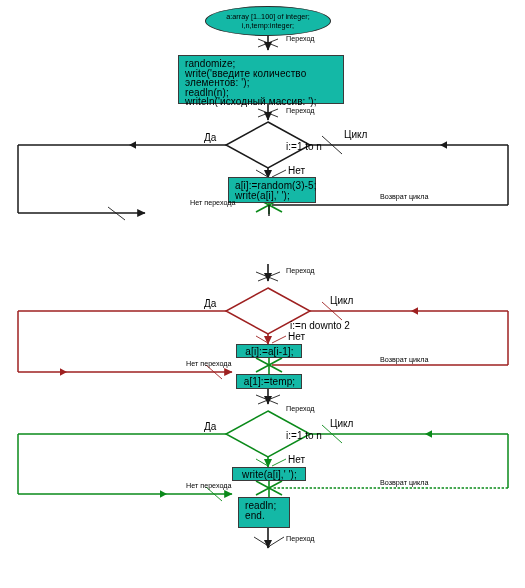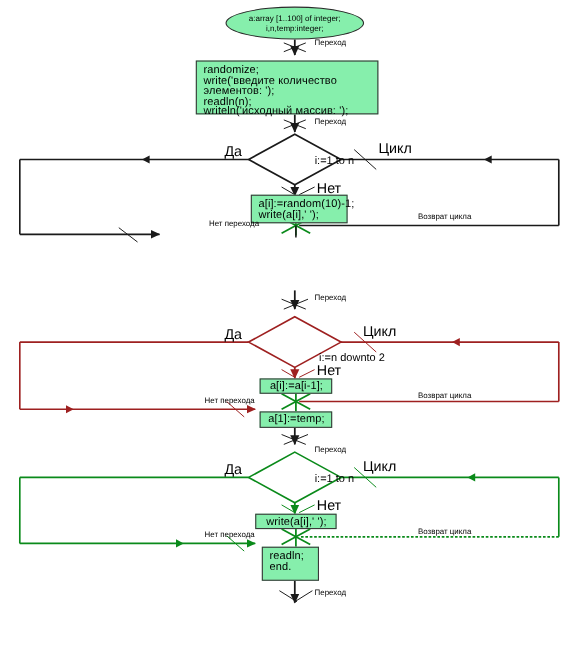--- a/index.html
+++ b/index.html
@@ -21,21 +21,21 @@
     position: absolute;
     left: 0;
     top: 0;
     width: 525px;
     height: 588px;
     pointer-events: none;
   }
   .node {
     position: absolute;
     box-sizing: border-box;
-    background: #86efac;
+    background: #14b8a6;
   }
   .proc {
     border: 1px solid #3a3a3a;
     padding: 3px 5px 3px 6px;
     font-size: 10px;
     line-height: 9.6px;
     color: #000000;
     letter-spacing: 0.1px;
     white-space: pre-wrap;
   }
@@ -60,21 +60,21 @@
     letter-spacing: 0.4px;
   }
   .lbl {
     position: absolute;
     font-size: 7.2px;
     color: #000000;
     white-space: nowrap;
     line-height: 9px;
   }
   .lbl.cond {
-    font-size: 13px;
+    font-size: 10px;
   }
   .diamond-text {
     position: absolute;
     font-size: 10px;
     color: #000000;
     white-space: nowrap;
     text-align: center;
     padding-left: 36px;
   }
 </style>
@@ -219,21 +219,21 @@
   <div class="node term" style="left:205px; top:6px; width:126px; height:30px;">a:array [1..100] of integer;
 i,n,temp:integer;</div>
 
   <div class="node proc" style="left:178px; top:55px; width:166px; height:49px;">randomize;
 write('введите количество элементов: ');
 readln(n);
 writeln('исходный массив: ');</div>
 
   <div class="diamond-text" style="left:228px; top:141px; width:80px;">i:=1 to n</div>
 
-  <div class="node proc" style="left:228px; top:177px; width:88px; height:26px;">a[i]:=random(10)-1;
+  <div class="node proc" style="left:228px; top:177px; width:88px; height:26px;">a[i]:=random(3)-5;
 write(a[i],' ');</div>
 
 
   <div class="diamond-text" style="left:228px; top:320px; width:80px;margin-left:16px;">i:=n downto 2</div>
 
   <div class="node proc tight" style="left:236px; top:344px; width:66px; height:14px;">a[i]:=a[i-1];</div>
 
   <div class="node proc tight" style="left:236px; top:374px; width:66px; height:15px;">a[1]:=temp;</div>
 
   <div class="diamond-text" style="left:228px; top:430px; width:80px;">i:=1 to n</div>

